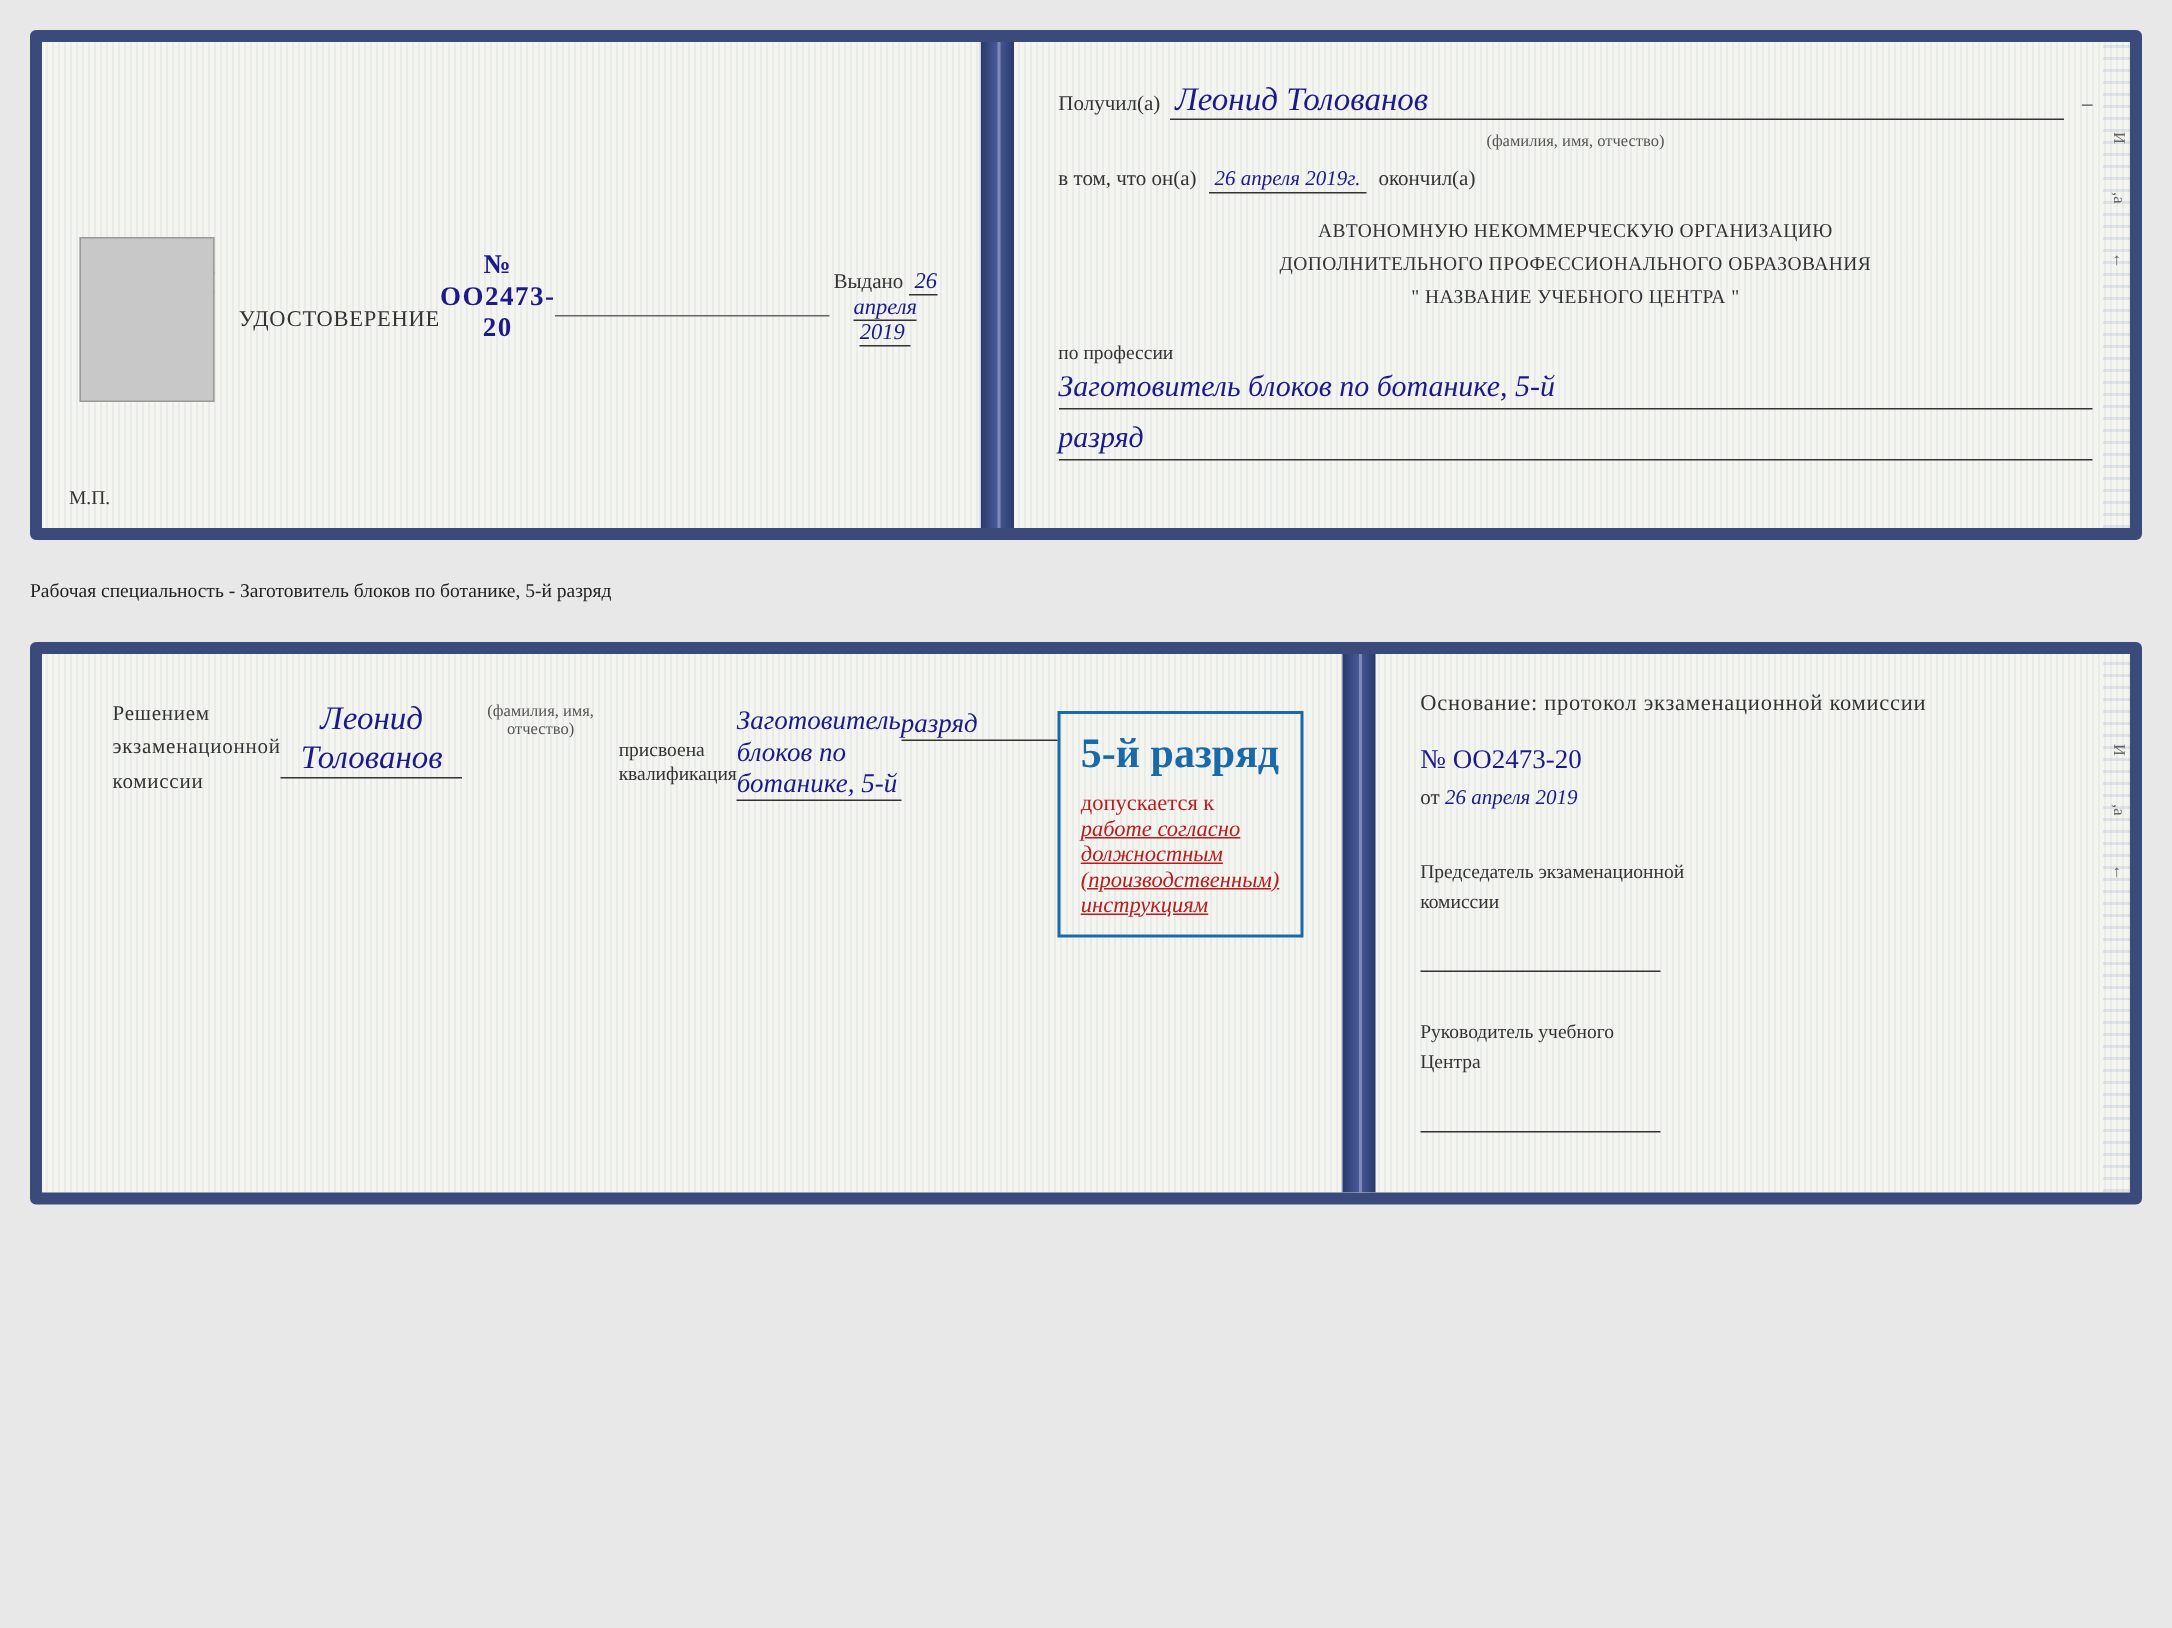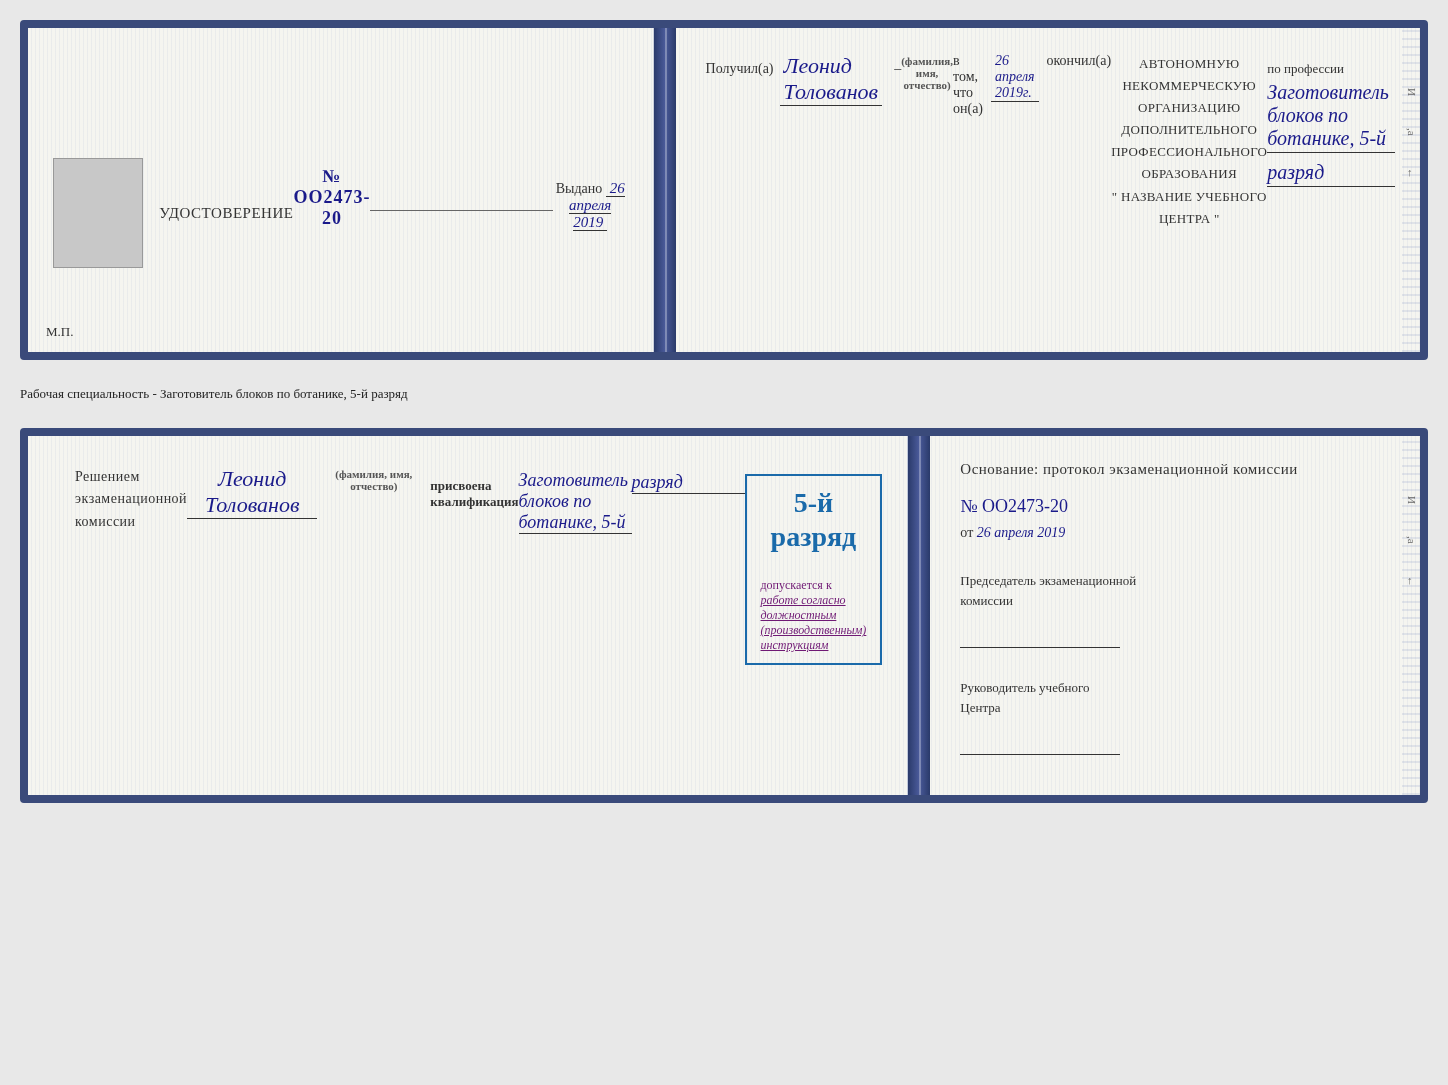--- a/index.html
+++ b/index.html
@@ -73,20 +73,21 @@
       align-items: center;
       border-right: 1px solid rgba(100,120,180,0.3);
       position: relative;
     }
 
     
     .right-page {
       flex: 1.2;
       padding: 25px 25px 20px 30px;
       display: flex;
+      flex-direction: column;
       position: relative;
     }
 
     
     .side-lines {
       position: absolute;
       right: 0;
       top: 0;
       bottom: 0;
       width: 18px;
@@ -184,21 +185,20 @@
       padding: 0 4px;
       flex: 1;
     }
 
     .fio-caption {
       font-size: 11px;
       color: #555;
       text-align: center;
       margin-top: 2px;
       margin-bottom: 12px;
-      font-weight: bold;
     }
 
     .v-tom-line {
       font-size: 14px;
       color: #333;
       display: flex;
       align-items: baseline;
       gap: 8px;
       margin-bottom: 14px;
     }
@@ -301,22 +301,21 @@
       border-bottom: 1px solid #333;
       text-align: center;
       display: block;
       padding: 0 10px;
     }
 
     .kvalifikacia-label {
       font-size: 13px;
       color: #333;
       text-align: left;
-      margin-top: 12px;
-      font-weight: bold;
+      margin-top: 26px;
     }
 
     .kval-value {
       font-size: 18px;
       color: #1a1a8a;
       font-style: italic;
       font-family: 'Palatino Linotype', Palatino, serif;
       border-bottom: 1px solid #333;
       display: block;
       margin-top: 4px;
@@ -342,23 +341,23 @@
 
     .stamp-main {
       font-size: 28px;
       font-weight: bold;
       color: #1a6aaa;
       text-align: center;
       line-height: 1.2;
     }
 
     .stamp-sub {
-      font-size: 12px;
-      color: #701a75;
-      margin-top: 25px;
+      font-size: 15px;
+      color: #b91c1c;
+      margin-top: 8px;
     }
 
     .stamp-sub .italic-underline {
       font-style: italic;
       text-decoration: underline;
     }
 
     
     .bottom-right {
       flex: 1.2;

